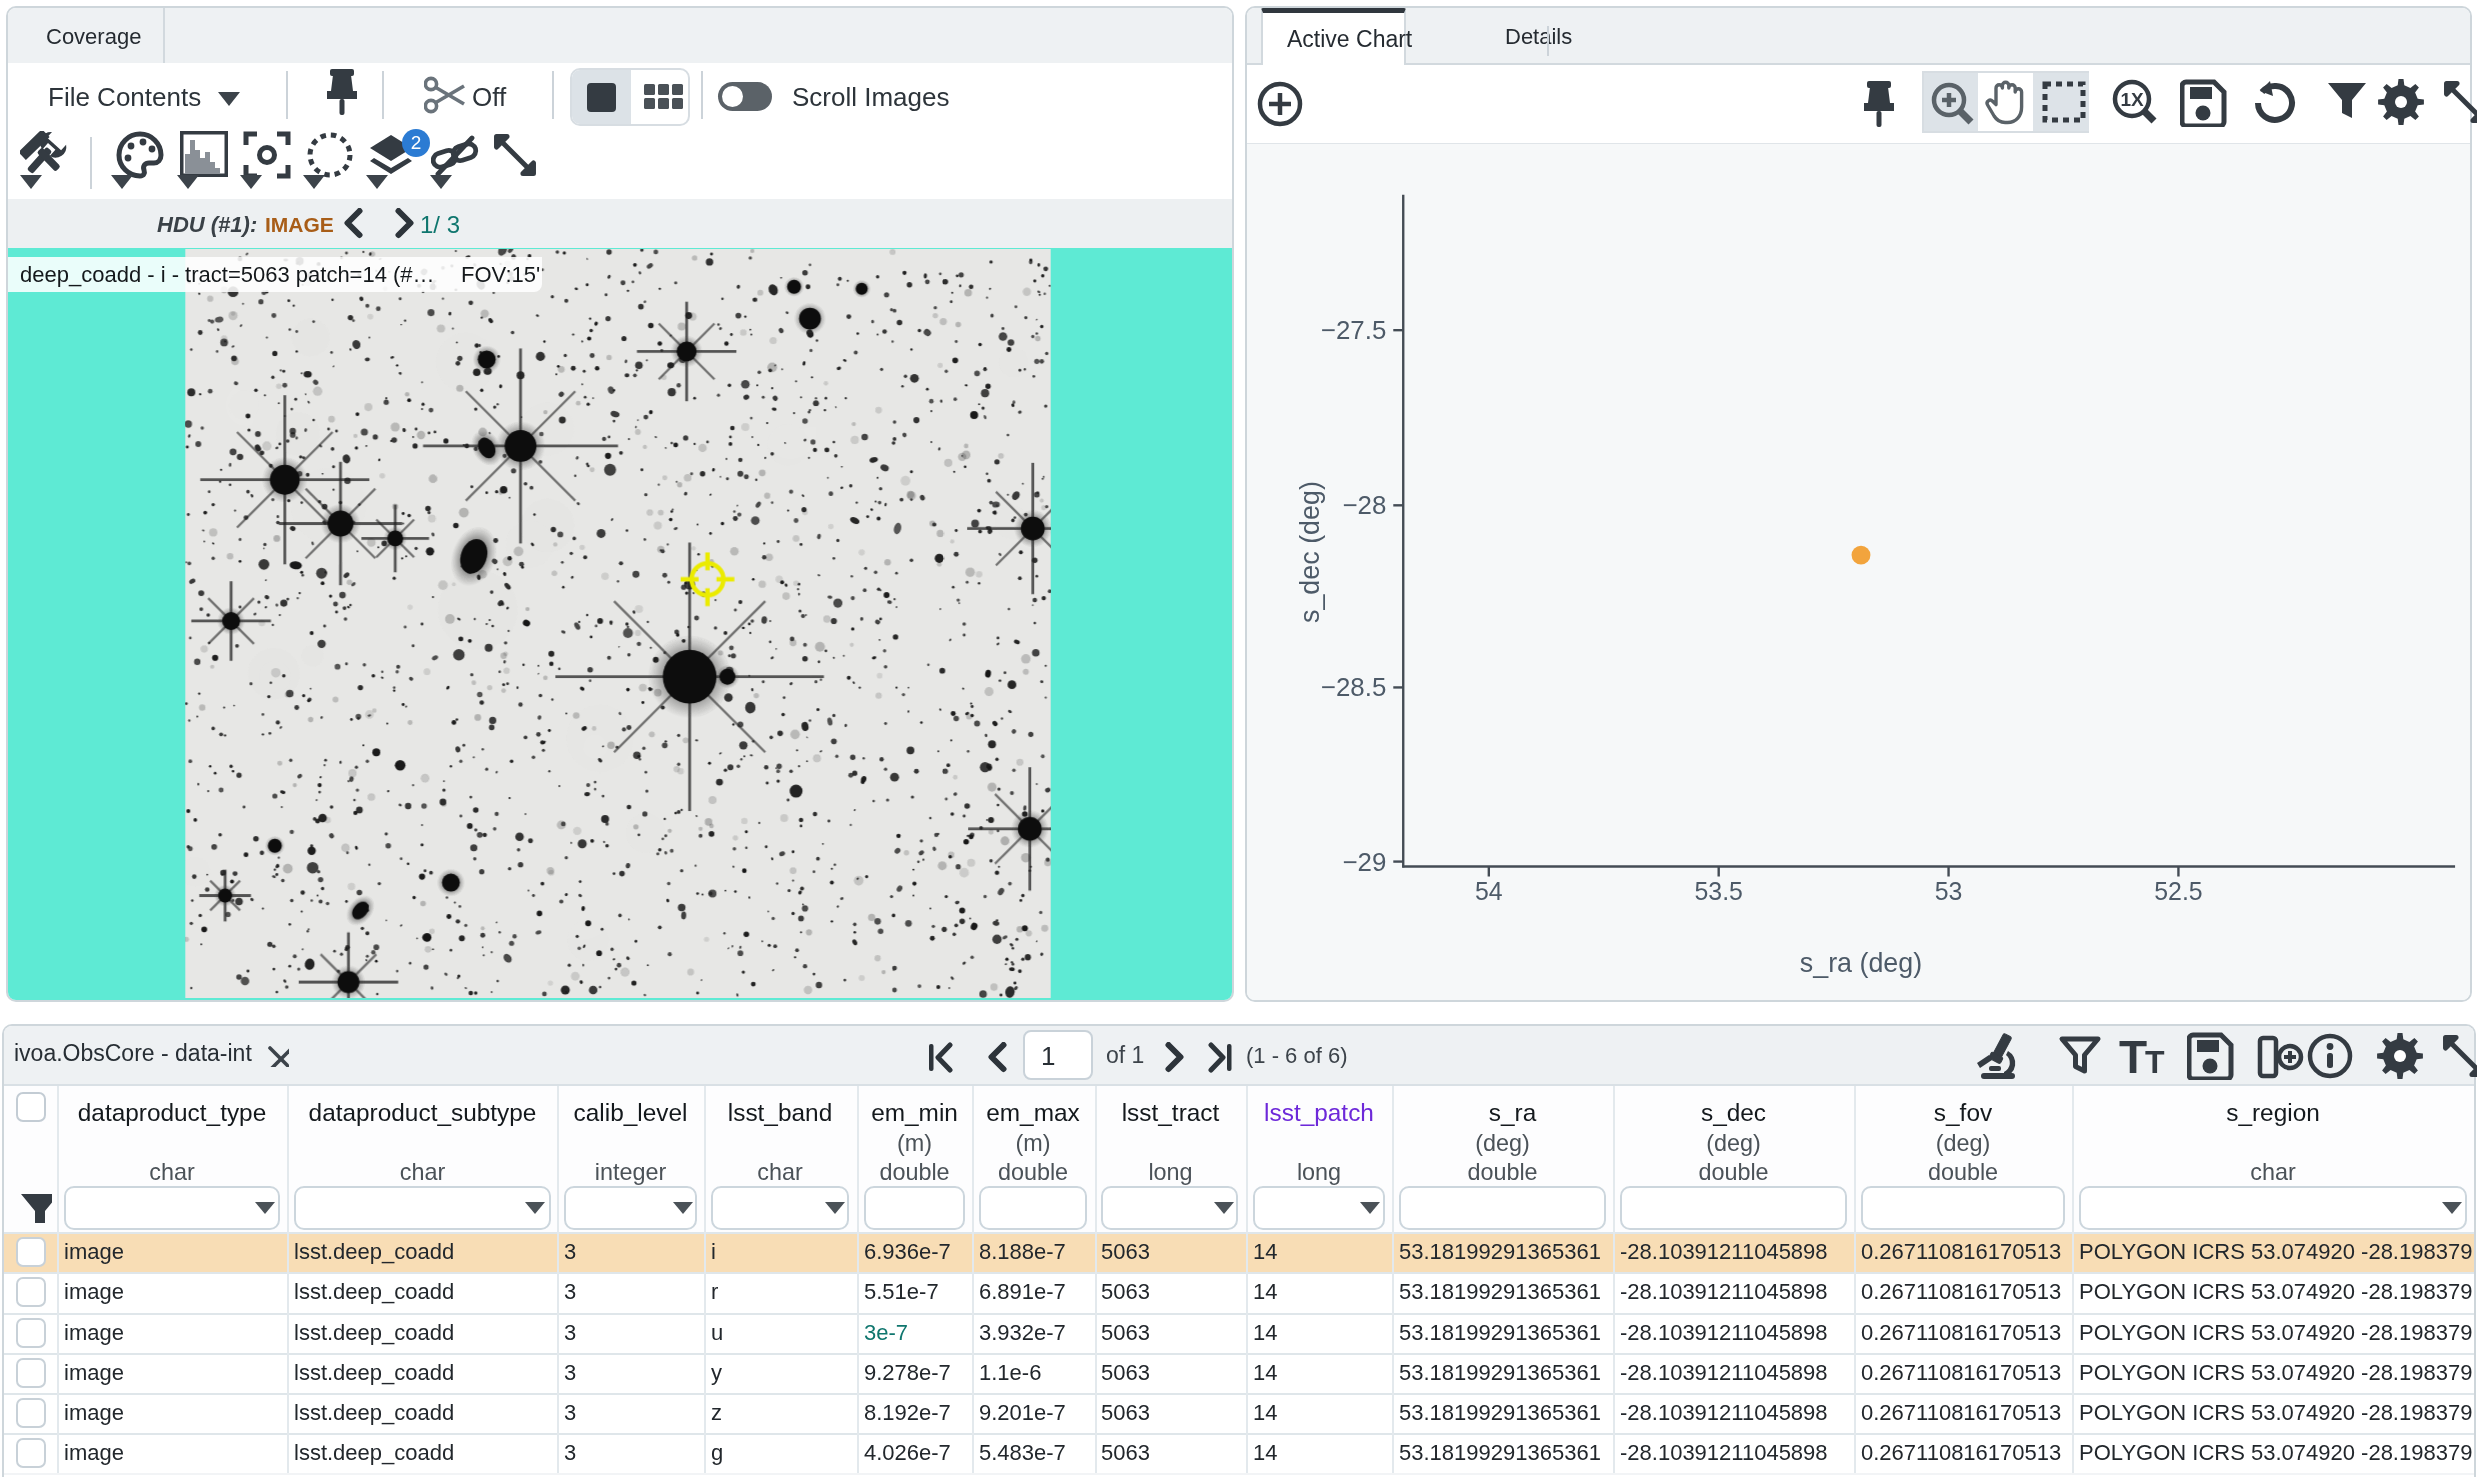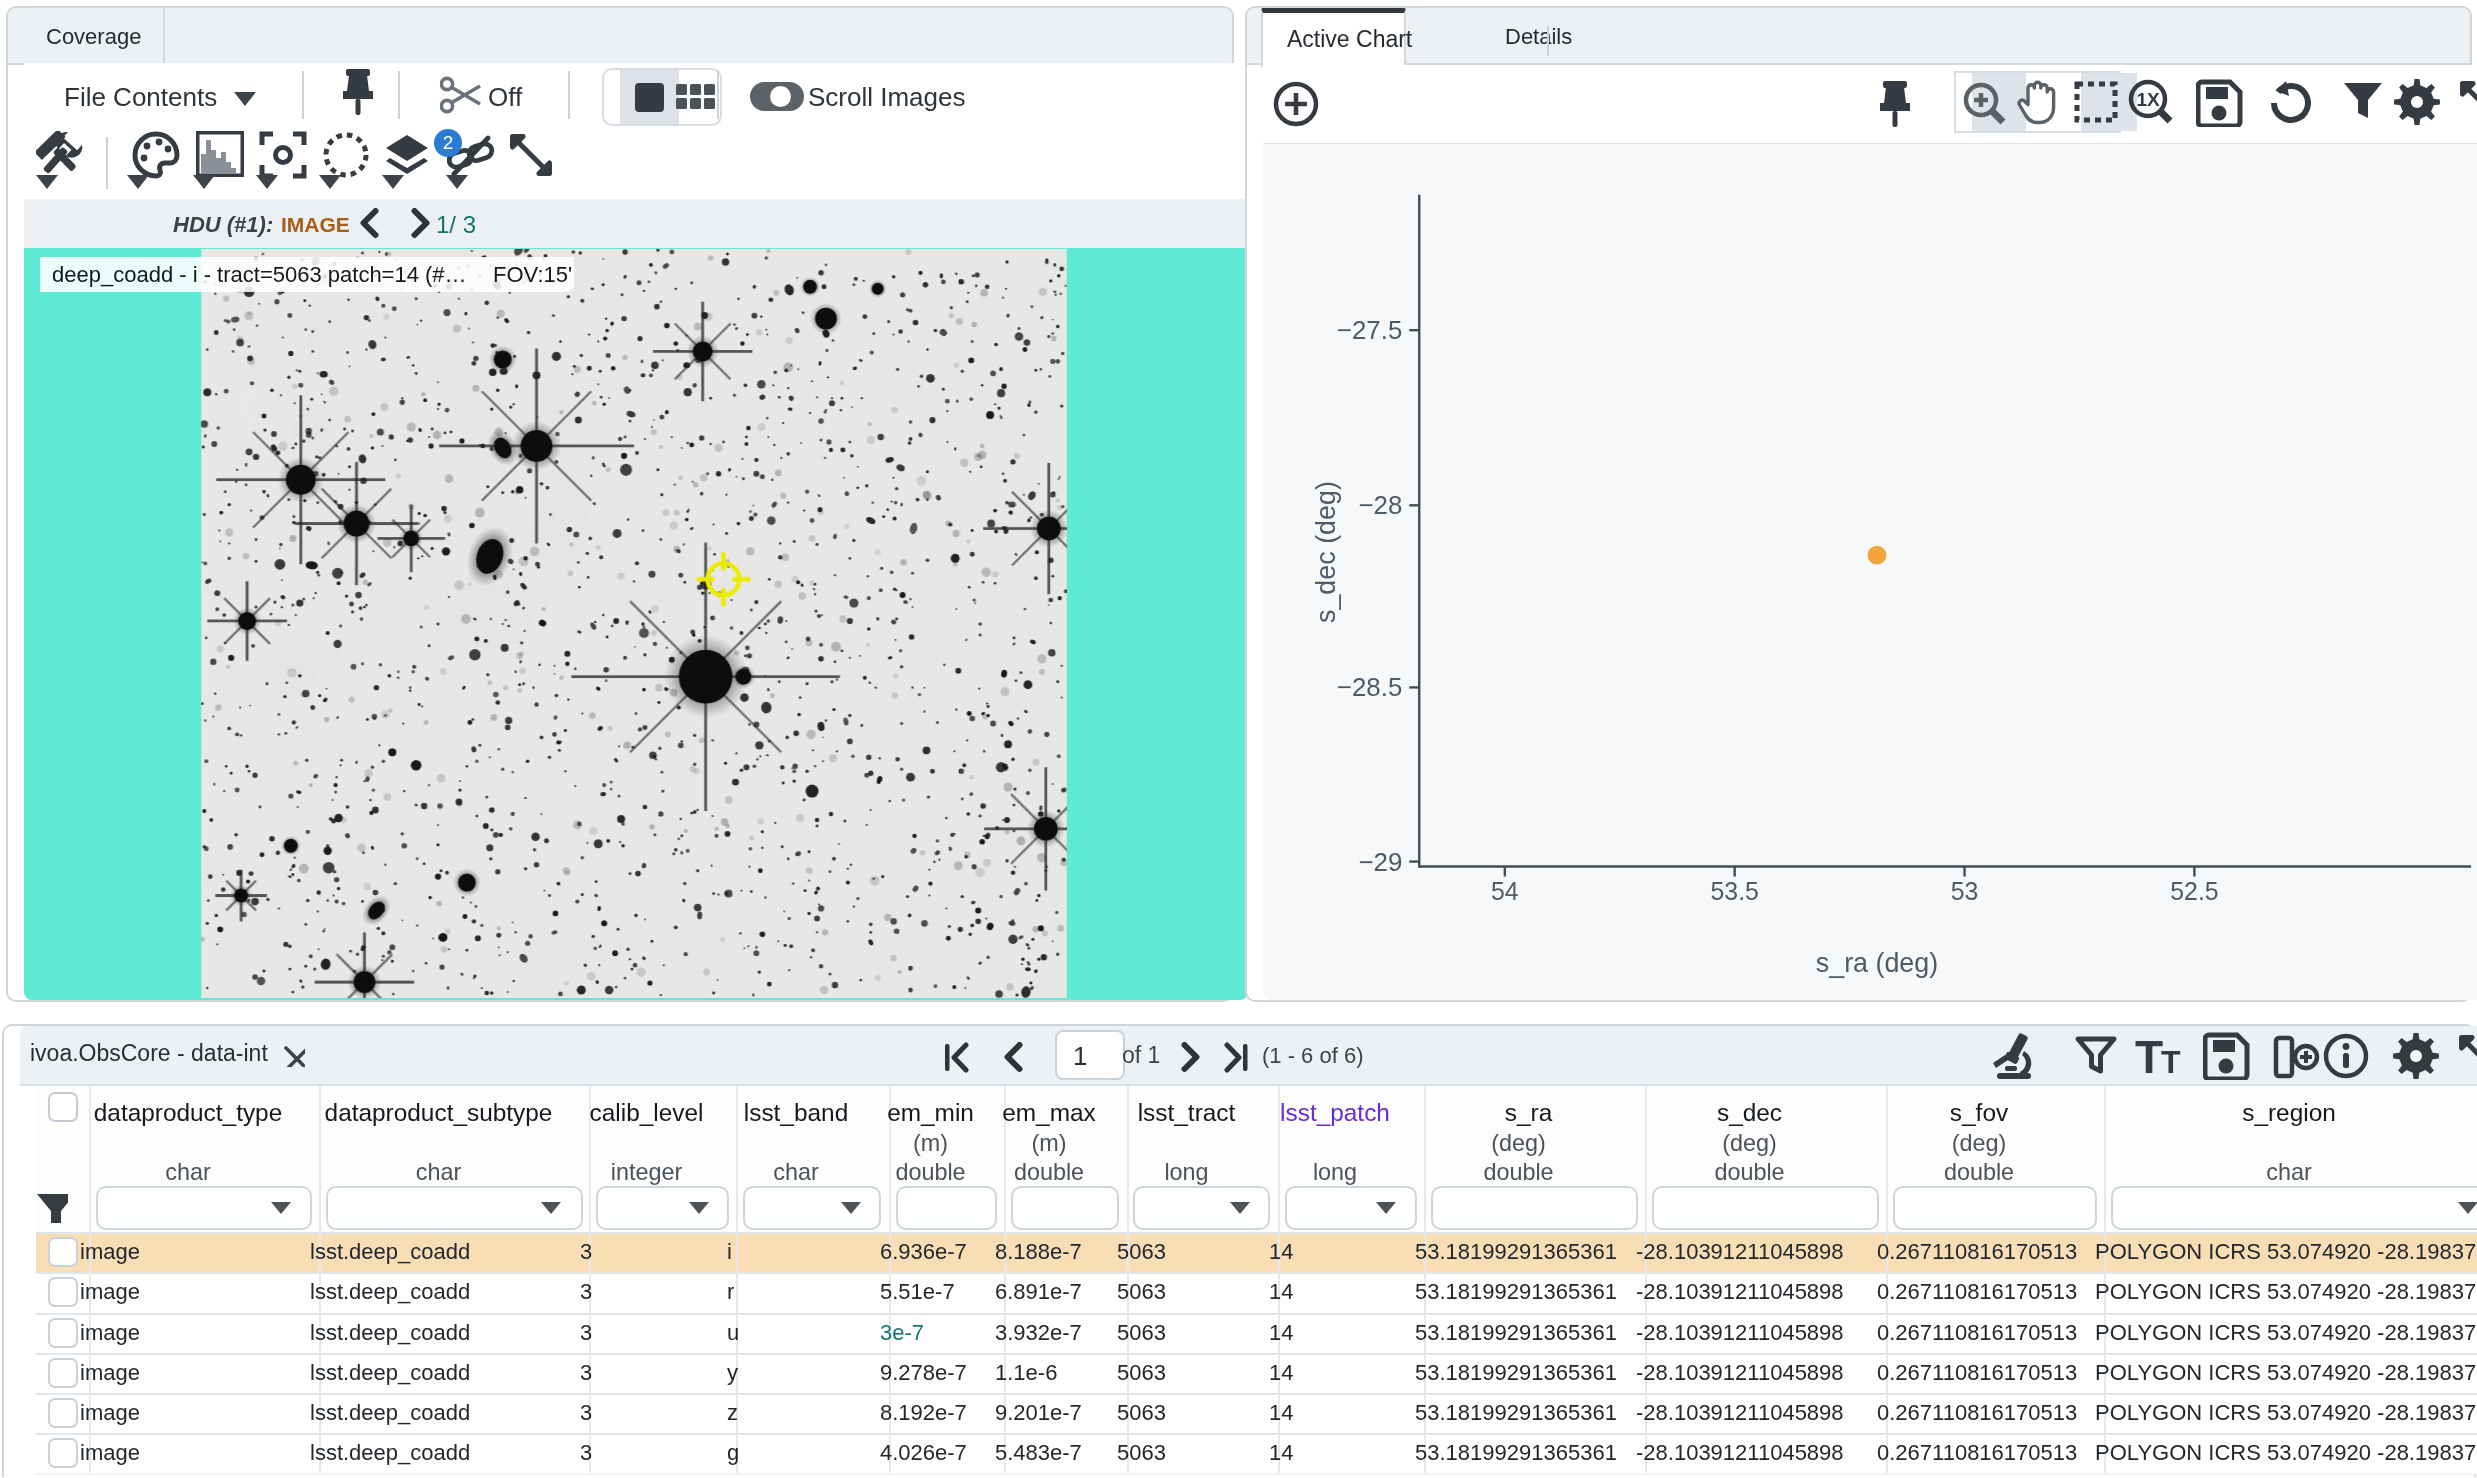--- a/index.html
+++ b/index.html
@@ -1,19 +1,19 @@
 <!DOCTYPE html>
 <html><head>
 <meta charset="utf-8">
 <style>
 * { margin:0; padding:0; box-sizing:border-box; }
 html,body { width:2478px; height:1479px; background:#fff; font-family:"Liberation Sans", sans-serif; }
 #page { position:relative; width:2478px; height:1479px; overflow:hidden; background:#fff; color:#22282e; }
 .panel { position:absolute; border:2px solid #ced6db; border-radius:10px; background:#fff; }
-.abs { position:absolute;margin-left:16px; }
+.abs { position:absolute; }
 .tabbar { position:absolute; left:0; top:0; right:0; height:57px; background:#eef1f3; border-bottom:2px solid #d2d9de; border-radius:8px 8px 0 0; }
 .tab { position:absolute; top:0; height:57px; font-size:23px; color:#252b31; }
 .tab.active { background:#fff; border-left:2px solid #d2d9de; border-right:2px solid #d2d9de; border-top:5px solid #30373e; height:59px; border-radius:2px 2px 0 0; }
 .tlabel { position:absolute; white-space:nowrap; }
 .vsep { position:absolute; width:2px; background:#ccd3d9; }
 .icon { position:absolute; }
 svg.ic { display:block; }
 .ddtri { position:absolute; width:0; height:0; border-left:11px solid transparent; border-right:11px solid transparent; border-top:14px solid #3c434a; }
 .txt { position:absolute; white-space:nowrap; }
 </style>

